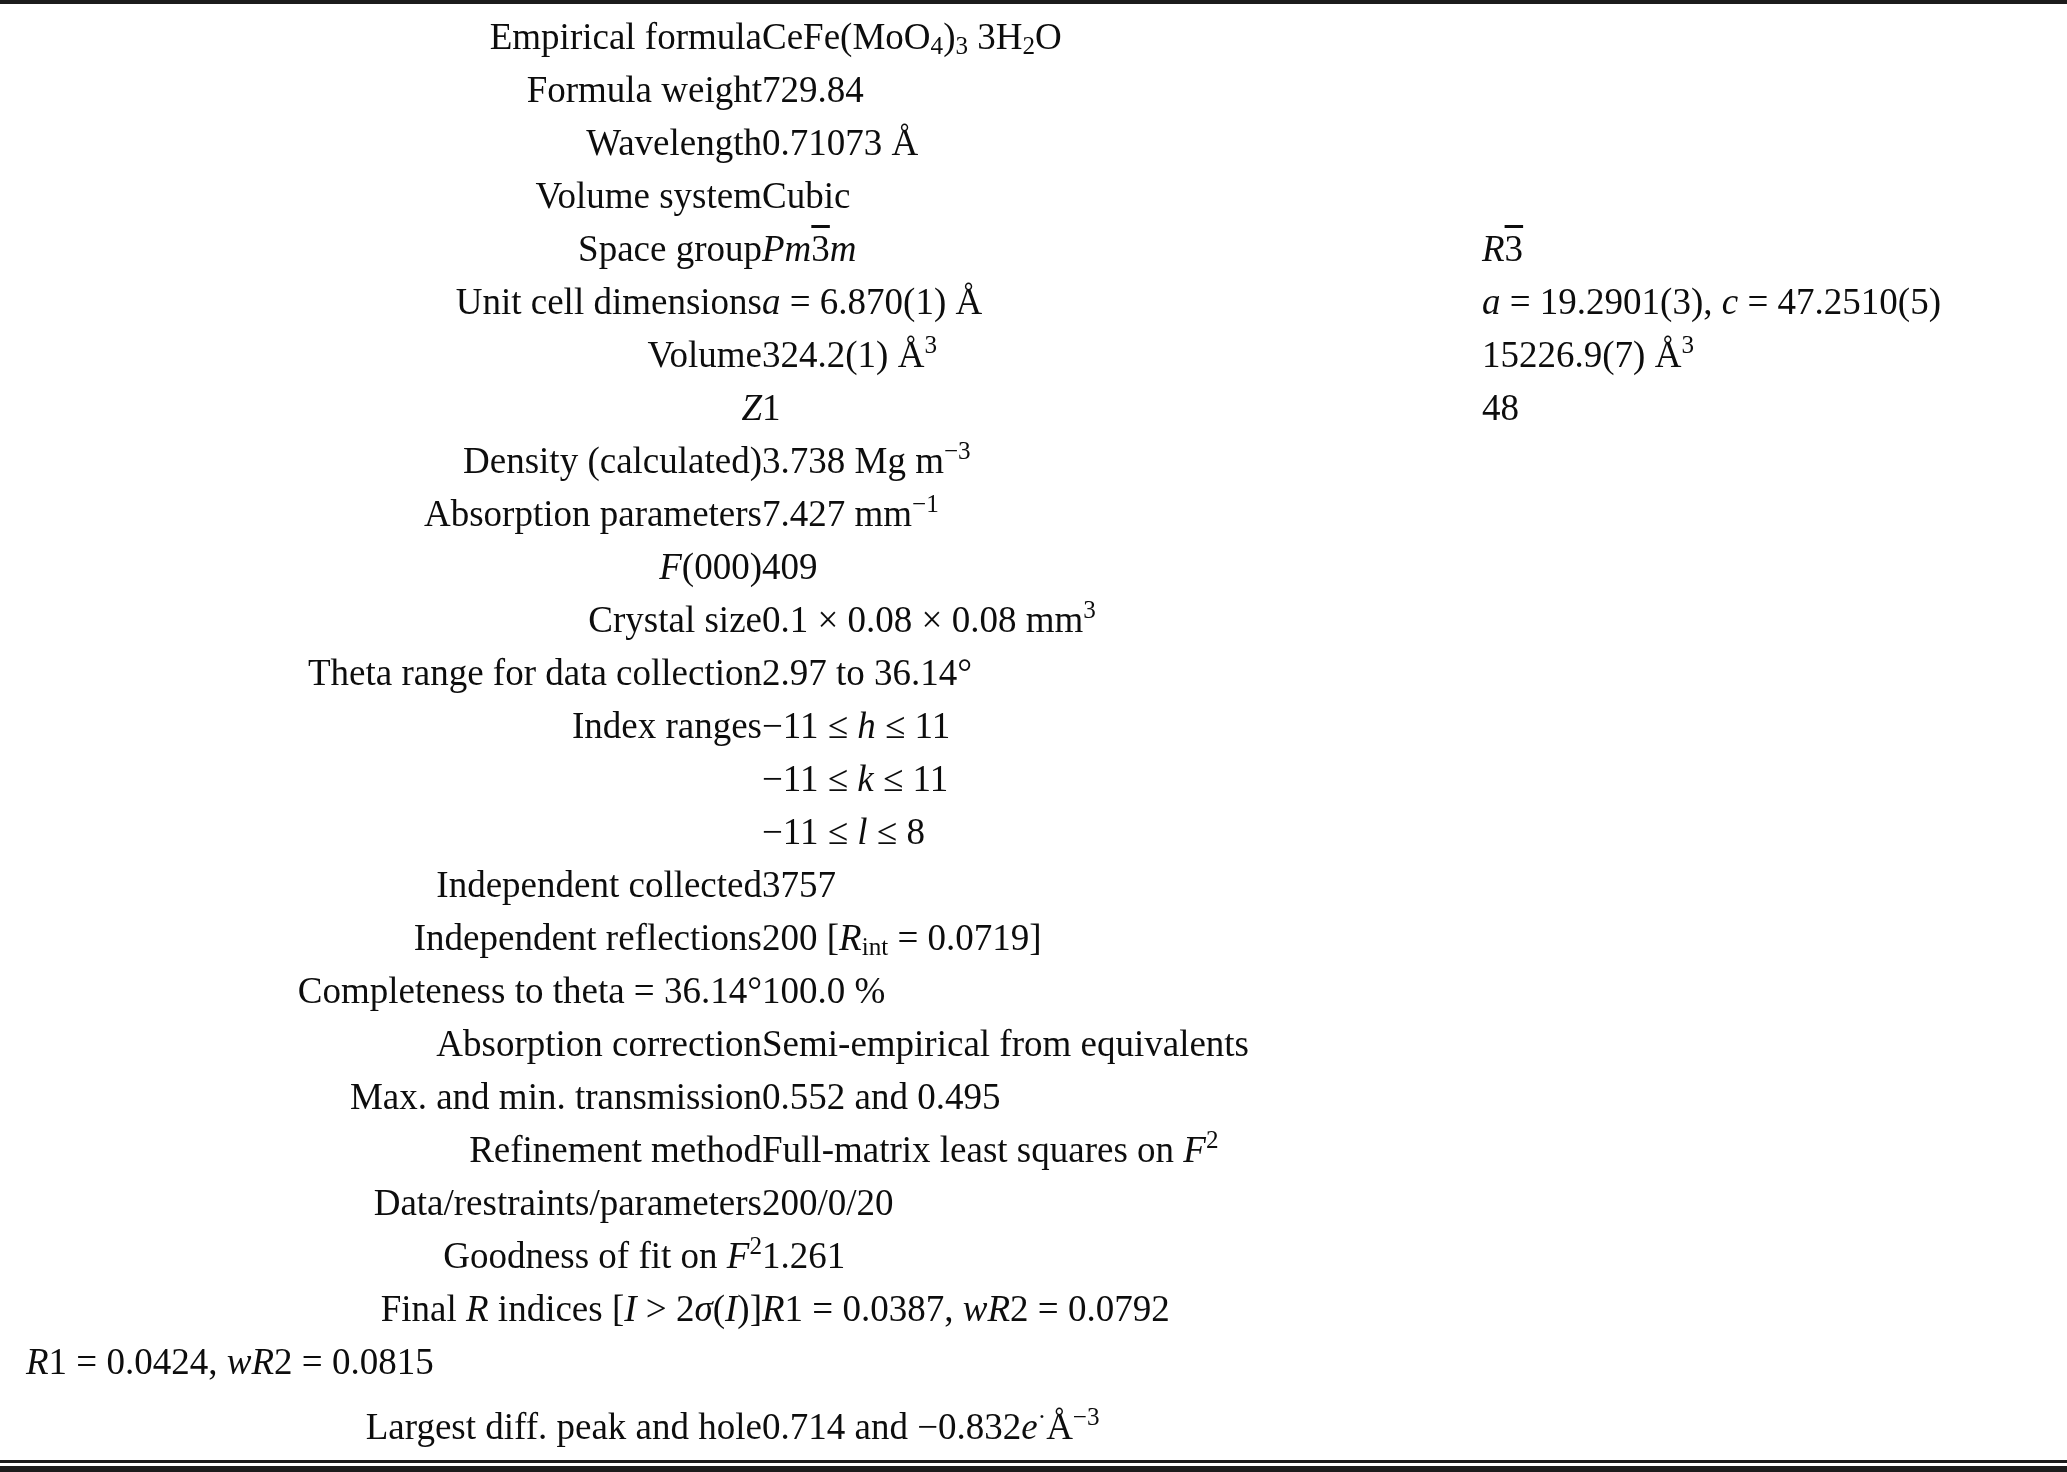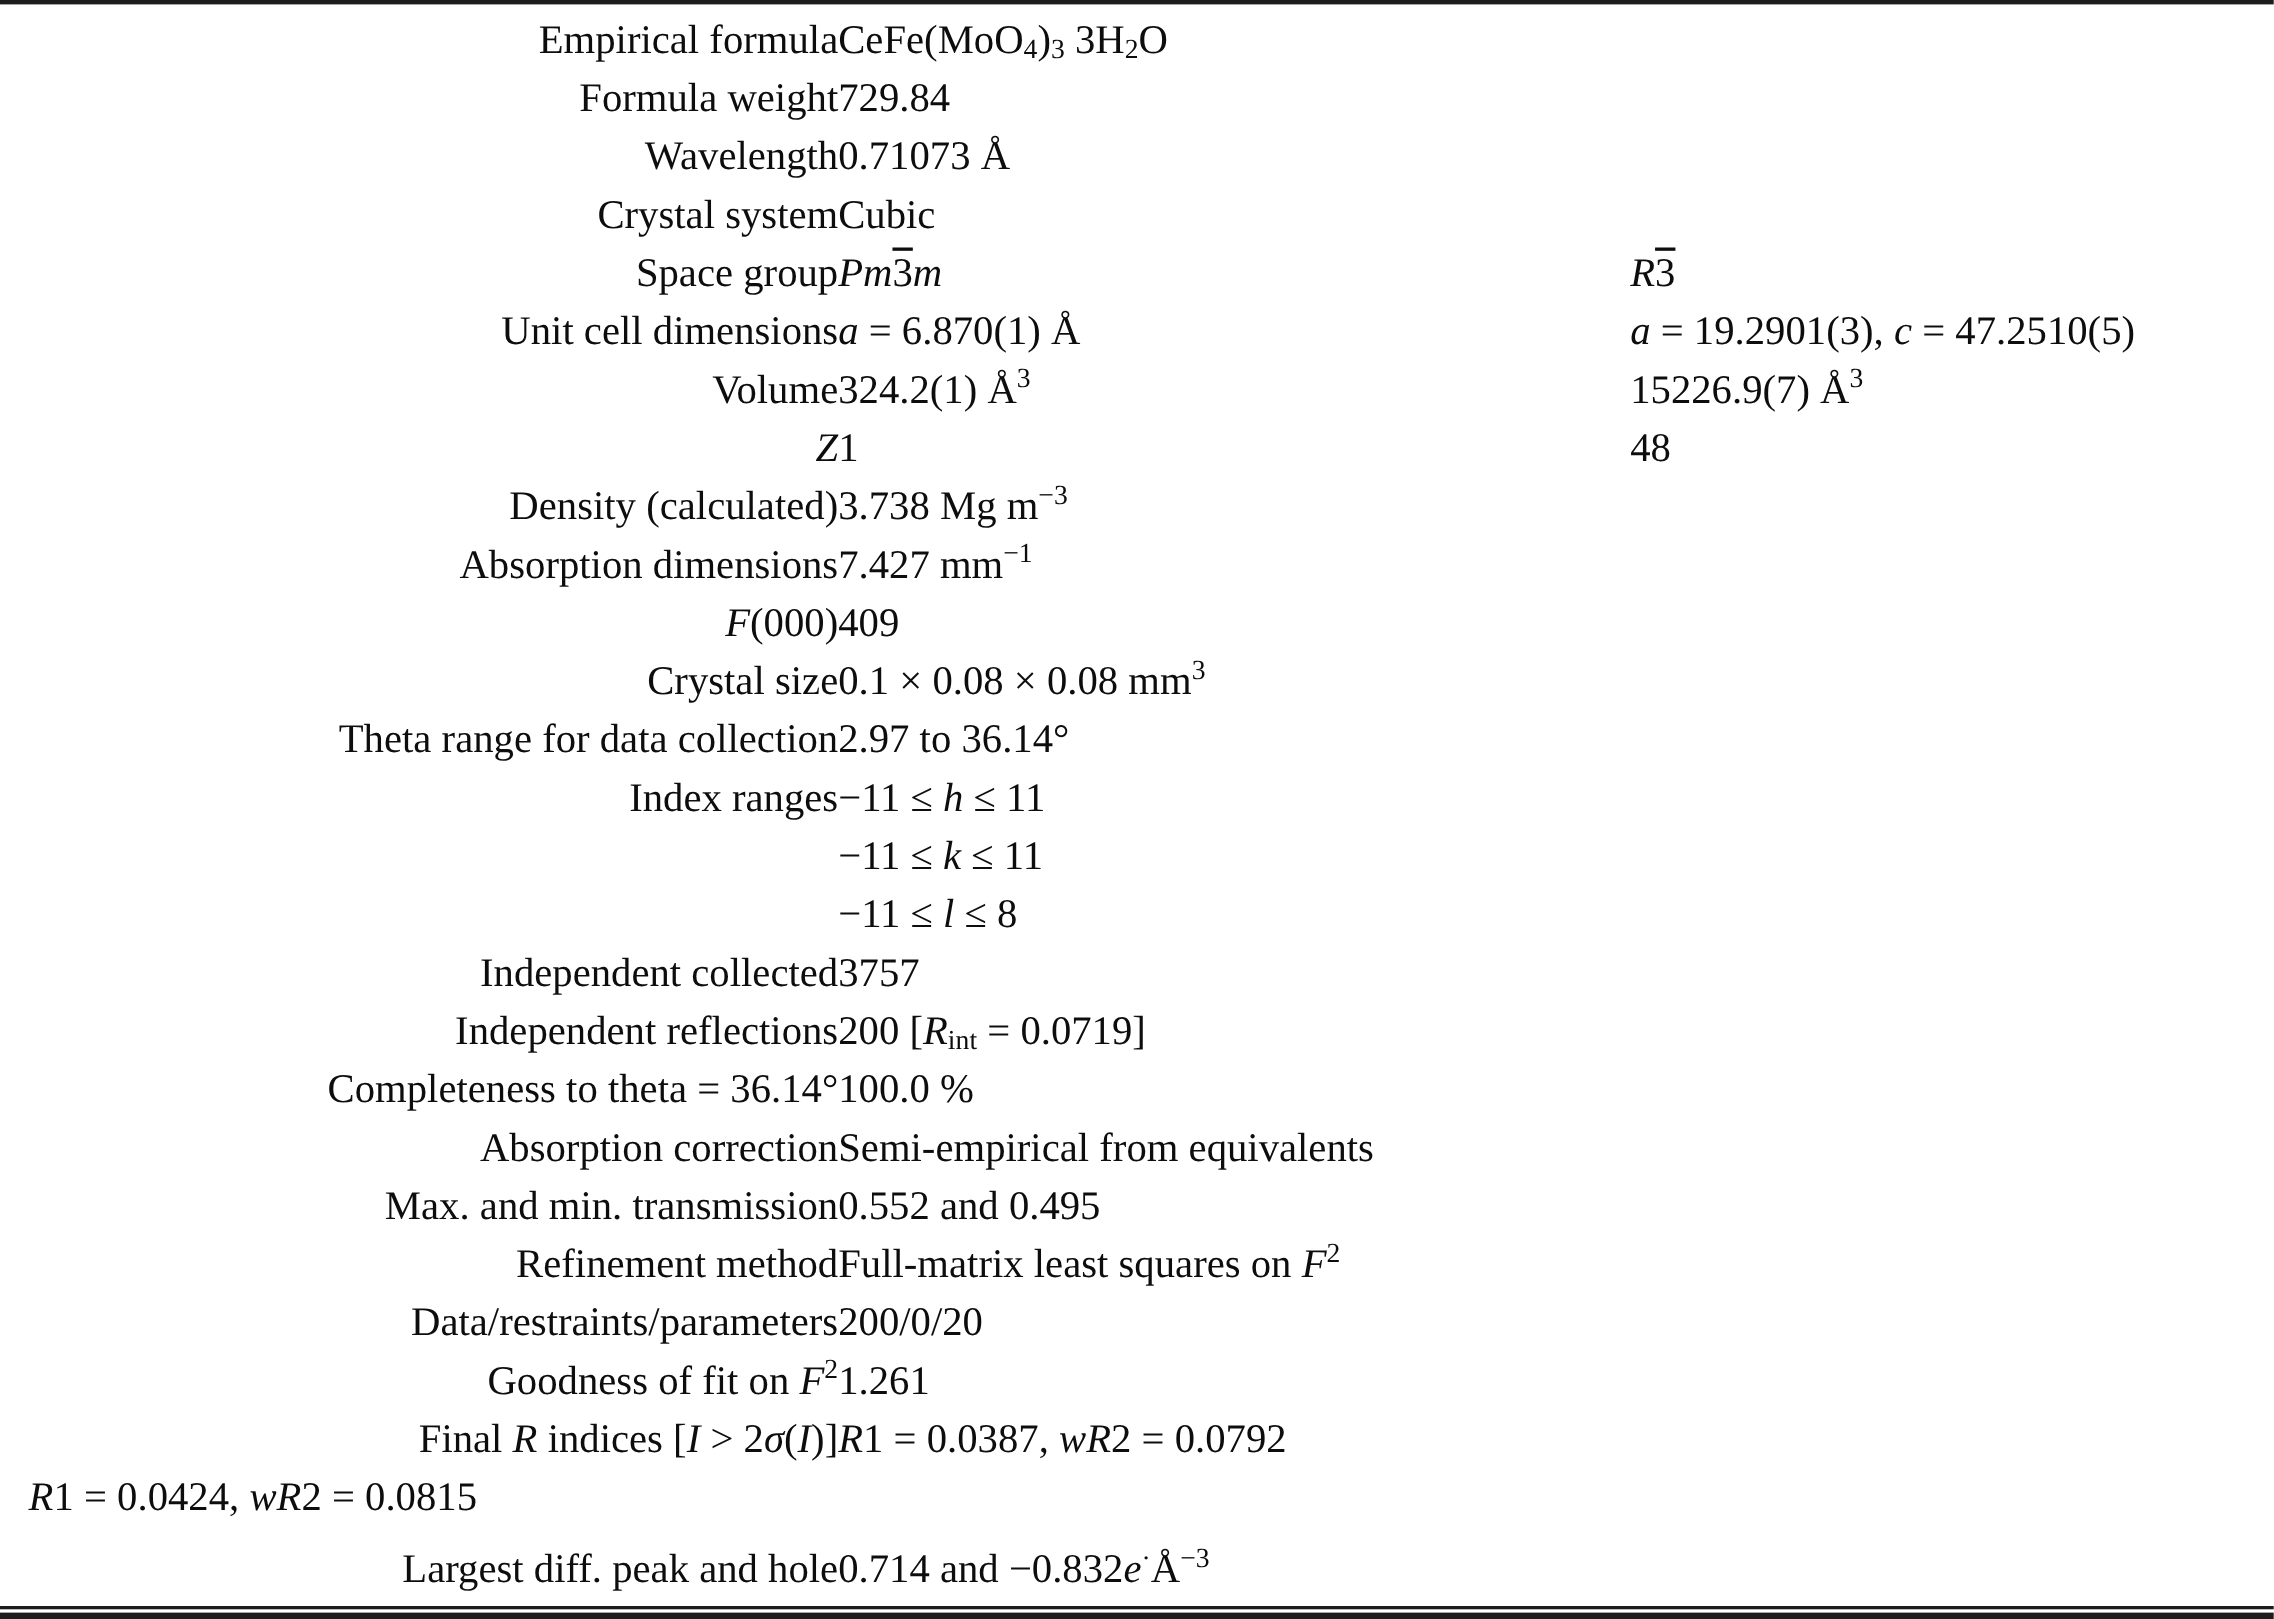--- a/index.html
+++ b/index.html
@@ -42,21 +42,21 @@
         <div class="c c1"><span>Formula weight</span></div>
         <div class="c c2"><span>729.84</span></div>
         <div class="c c3"></div>
       </div>
       <div class="row">
         <div class="c c1"><span>Wavelength</span></div>
         <div class="c c2"><span>0.71073 Å</span></div>
         <div class="c c3"></div>
       </div>
       <div class="row">
-        <div class="c c1"><span>Crystal system</span></div>
+        <div class="c c1"><span>Volume system</span></div>
         <div class="c c2"><span>Cubic</span></div>
       </div>
       <div class="row">
         <div class="c c1"><span>Space group</span></div>
         <div class="c c2"><span class="it">Pm</span><span class="ol">3</span><span class="it">m</span></div>
         <div class="c c3"><span class="it">R</span><span class="ol">3</span></div>
       </div>
       <div class="row">
         <div class="c c1"><span>Unit cell dimensions</span></div>
         <div class="c c2"><span class="it">a</span><span> = 6.870(1) Å</span></div>
@@ -71,21 +71,21 @@
         <div class="c c1"><span class="it">Z</span></div>
         <div class="c c2"><span>1</span></div>
         <div class="c c3"><span>48</span></div>
       </div>
       <div class="row">
         <div class="c c1"><span>Density (calculated)</span></div>
         <div class="c c2"><span>3.738 Mg m</span><sup>−3</sup></div>
         <div class="c c3"></div>
       </div>
       <div class="row">
-        <div class="c c1"><span>Absorption dimensions</span></div>
+        <div class="c c1"><span>Absorption parameters</span></div>
         <div class="c c2"><span>7.427 mm</span><sup>−1</sup></div>
         <div class="c c3"></div>
       </div>
       <div class="row">
         <div class="c c1"><span class="it">F</span><span>(000)</span></div>
         <div class="c c2"><span>409</span></div>
         <div class="c c3"></div>
       </div>
       <div class="row">
         <div class="c c1"><span>Crystal size</span></div>

